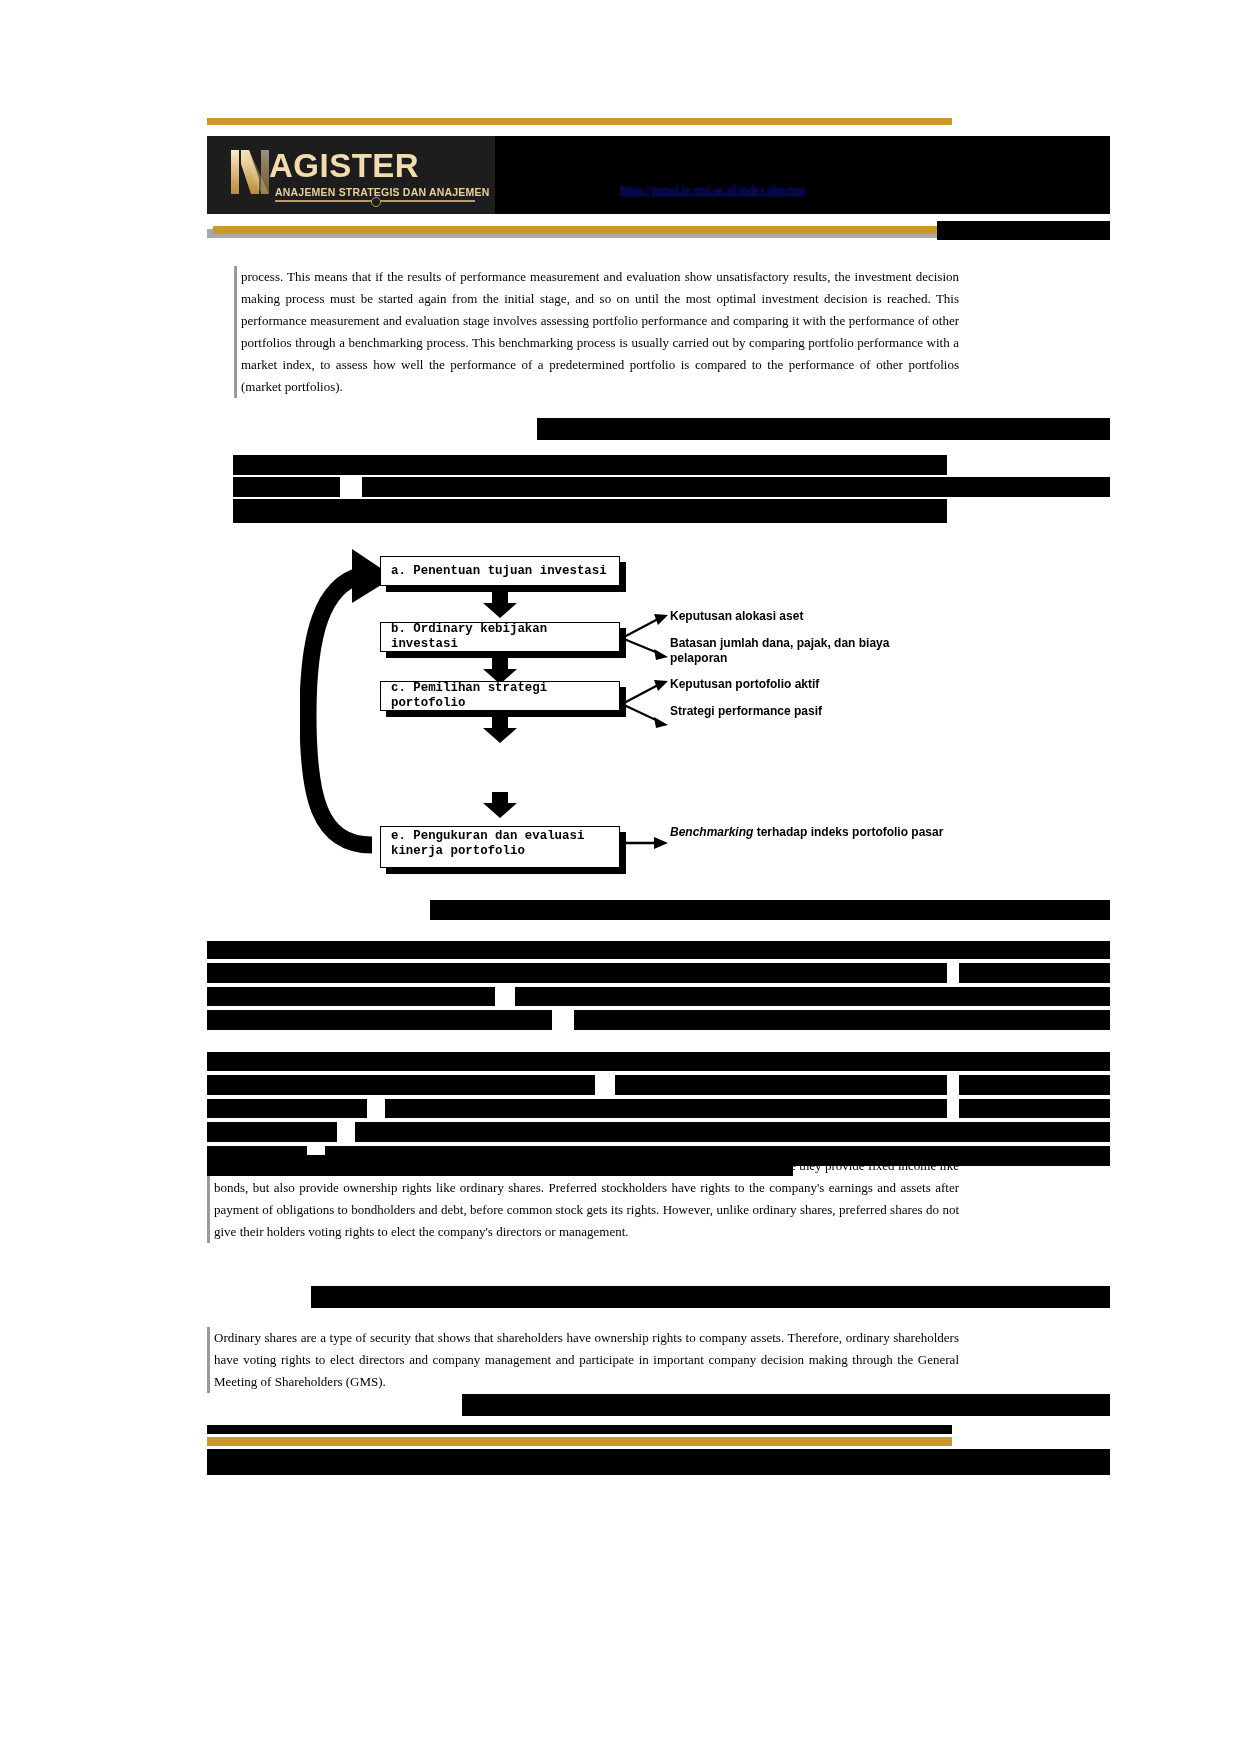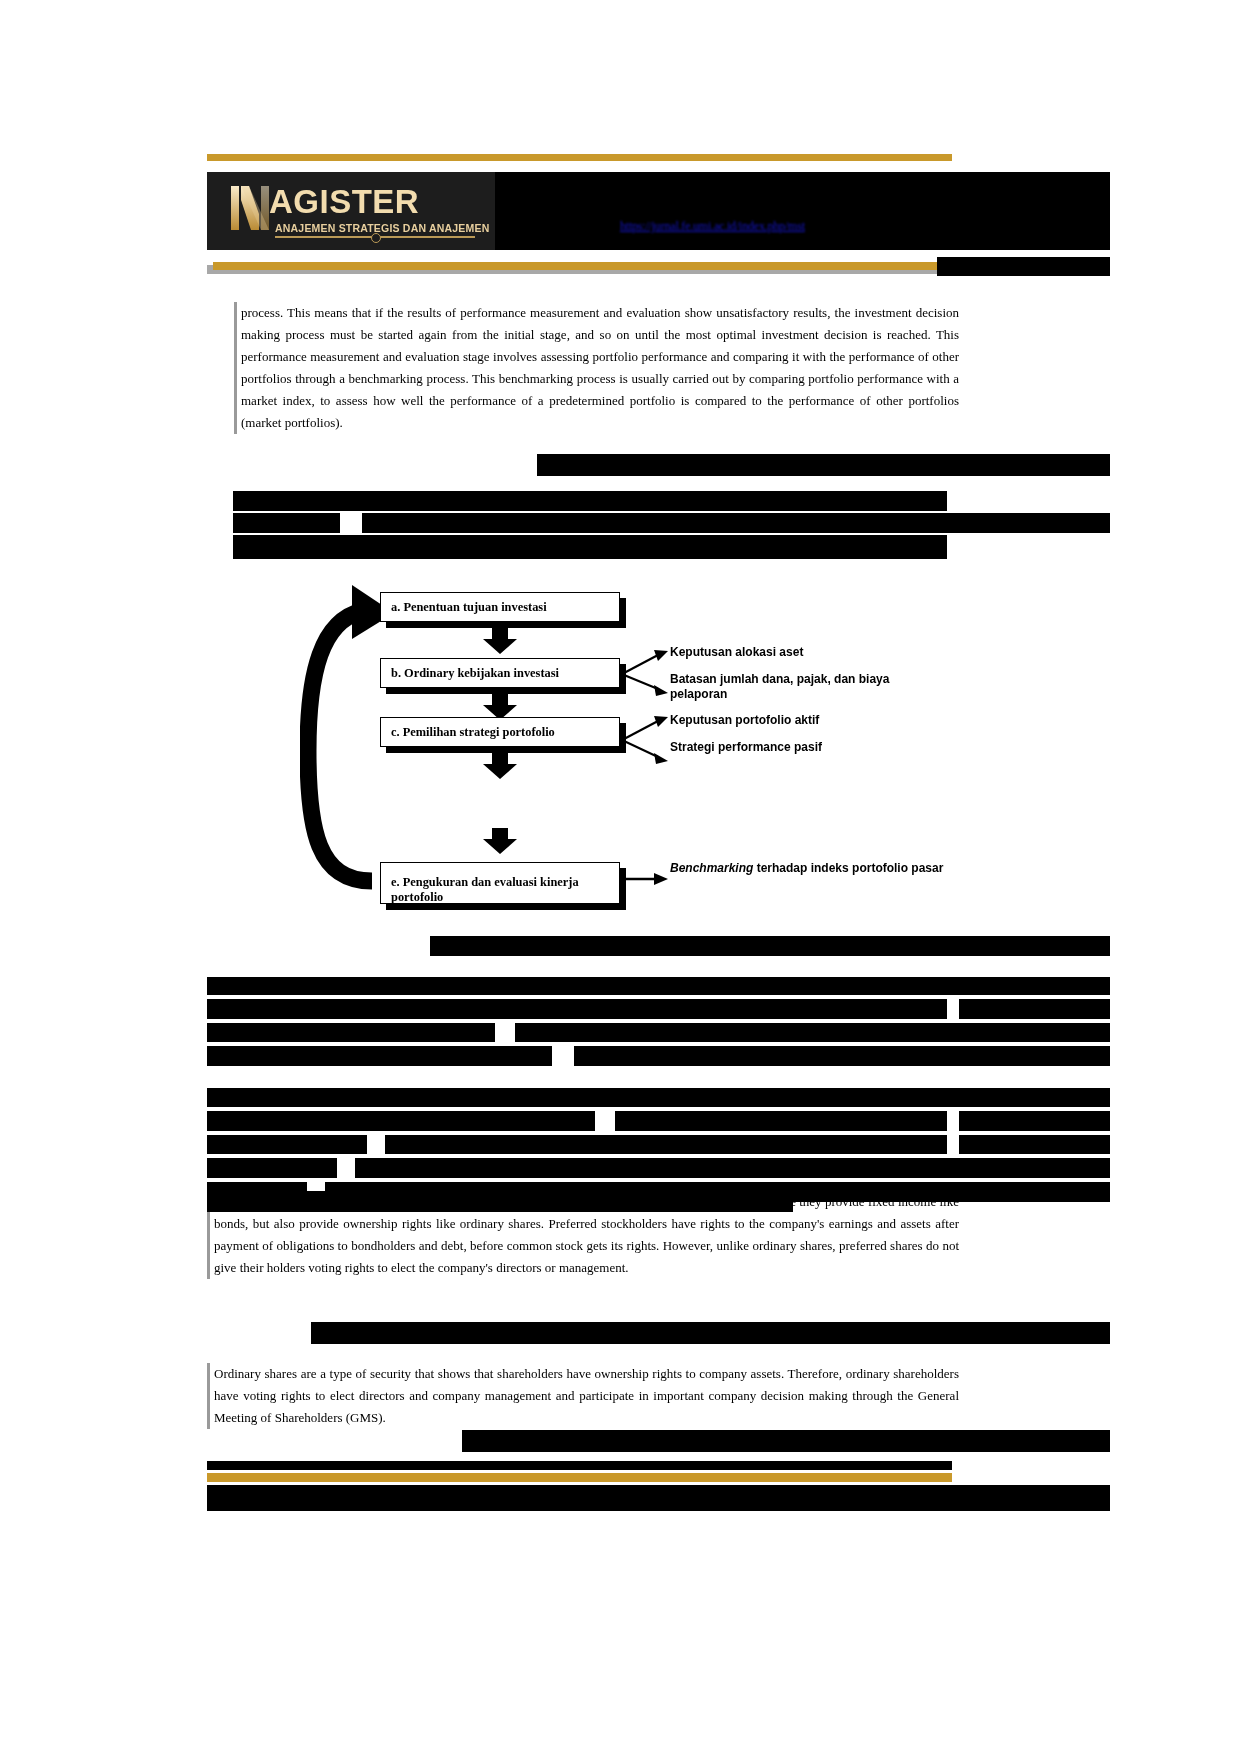--- a/index.html
+++ b/index.html
@@ -12,21 +12,20 @@
     height: 1754px;
     position: relative;
     font-family: "Liberation Serif", serif;
     overflow: hidden;
   }
 
   .page {
     position: absolute;
     inset: 0;
     background: #ffffff;
-    margin-top: 36px;
   }
 
   
   .hdr-rule-top {
     position: absolute;
     left: 207px;
     top: 118px;
     width: 745px;
     height: 7px;
     background: #c9992b;
@@ -168,21 +167,21 @@
     left: 300px;
     top: 545px;
     width: 620px;
     height: 340px;
   }
   .fbox {
     position: absolute;
     background: #ffffff;
     border: 1.6px solid #000000;
     box-shadow: 6px 6px 0 0 #000000;
-    font-family: Liberation Serif, serif;
+    font-family: Liberation Mono, monospace;
     font-size: 12.4px;
     font-weight: bold;
     color: #000000;
     display: flex;
     align-items: center;
     padding-left: 10px;
     box-sizing: border-box;
     line-height: 15px;
   }
   .fnote {
@@ -288,21 +287,21 @@
 
     <svg class="darrow" style="left:183px; top:172px;" viewBox="0 0 34 26">
       <polygon points="9,0 25,0 25,11 34,11 17,26 0,11 9,11" fill="#000000"></polygon>
     </svg>
 
 
     <svg class="darrow" style="left:183px; top:247px;" viewBox="0 0 34 26">
       <polygon points="9,0 25,0 25,11 34,11 17,26 0,11 9,11" fill="#000000"></polygon>
     </svg>
 
-    <div class="fbox" style="left:80px; top:281px; width:240px; height:42px; align-items:flex-start; padding-top:12px;">e. Pengukuran dan evaluasi kinerja portofolio</div>
+    <div class="fbox" style="left:80px; top:281px; width:240px; height:42px; align-items:flex-start; padding-top:2px;">e. Pengukuran dan evaluasi kinerja portofolio</div>
 
     <svg style="position:absolute; left:322px; top:287px; width:48px; height:22px;" viewBox="0 0 48 22">
       <path d="M 0 11 L 36 11" stroke="#000000" stroke-width="2.4" fill="none"></path>
       <polygon points="46,11 32,5 32,17" fill="#000000"></polygon>
     </svg>
     <div class="fnote" style="left:370px; top:280px;"><i>Benchmarking</i><span> terhadap indeks portofolio pasar</span></div>
   </div>
 
   <div class="redact" style="left:430px; top:900px; width:680px; height:20px;"></div>
 

